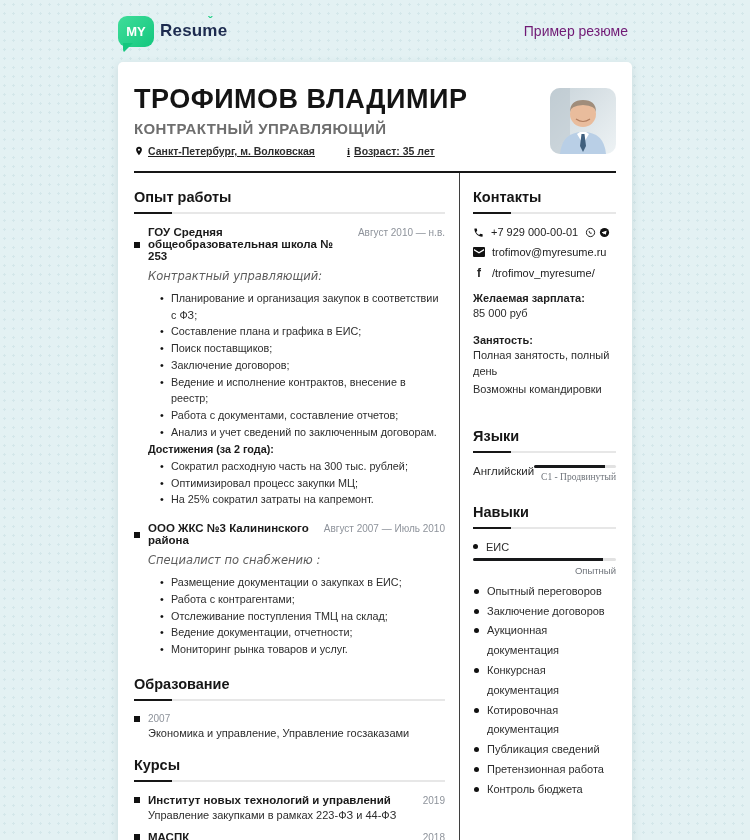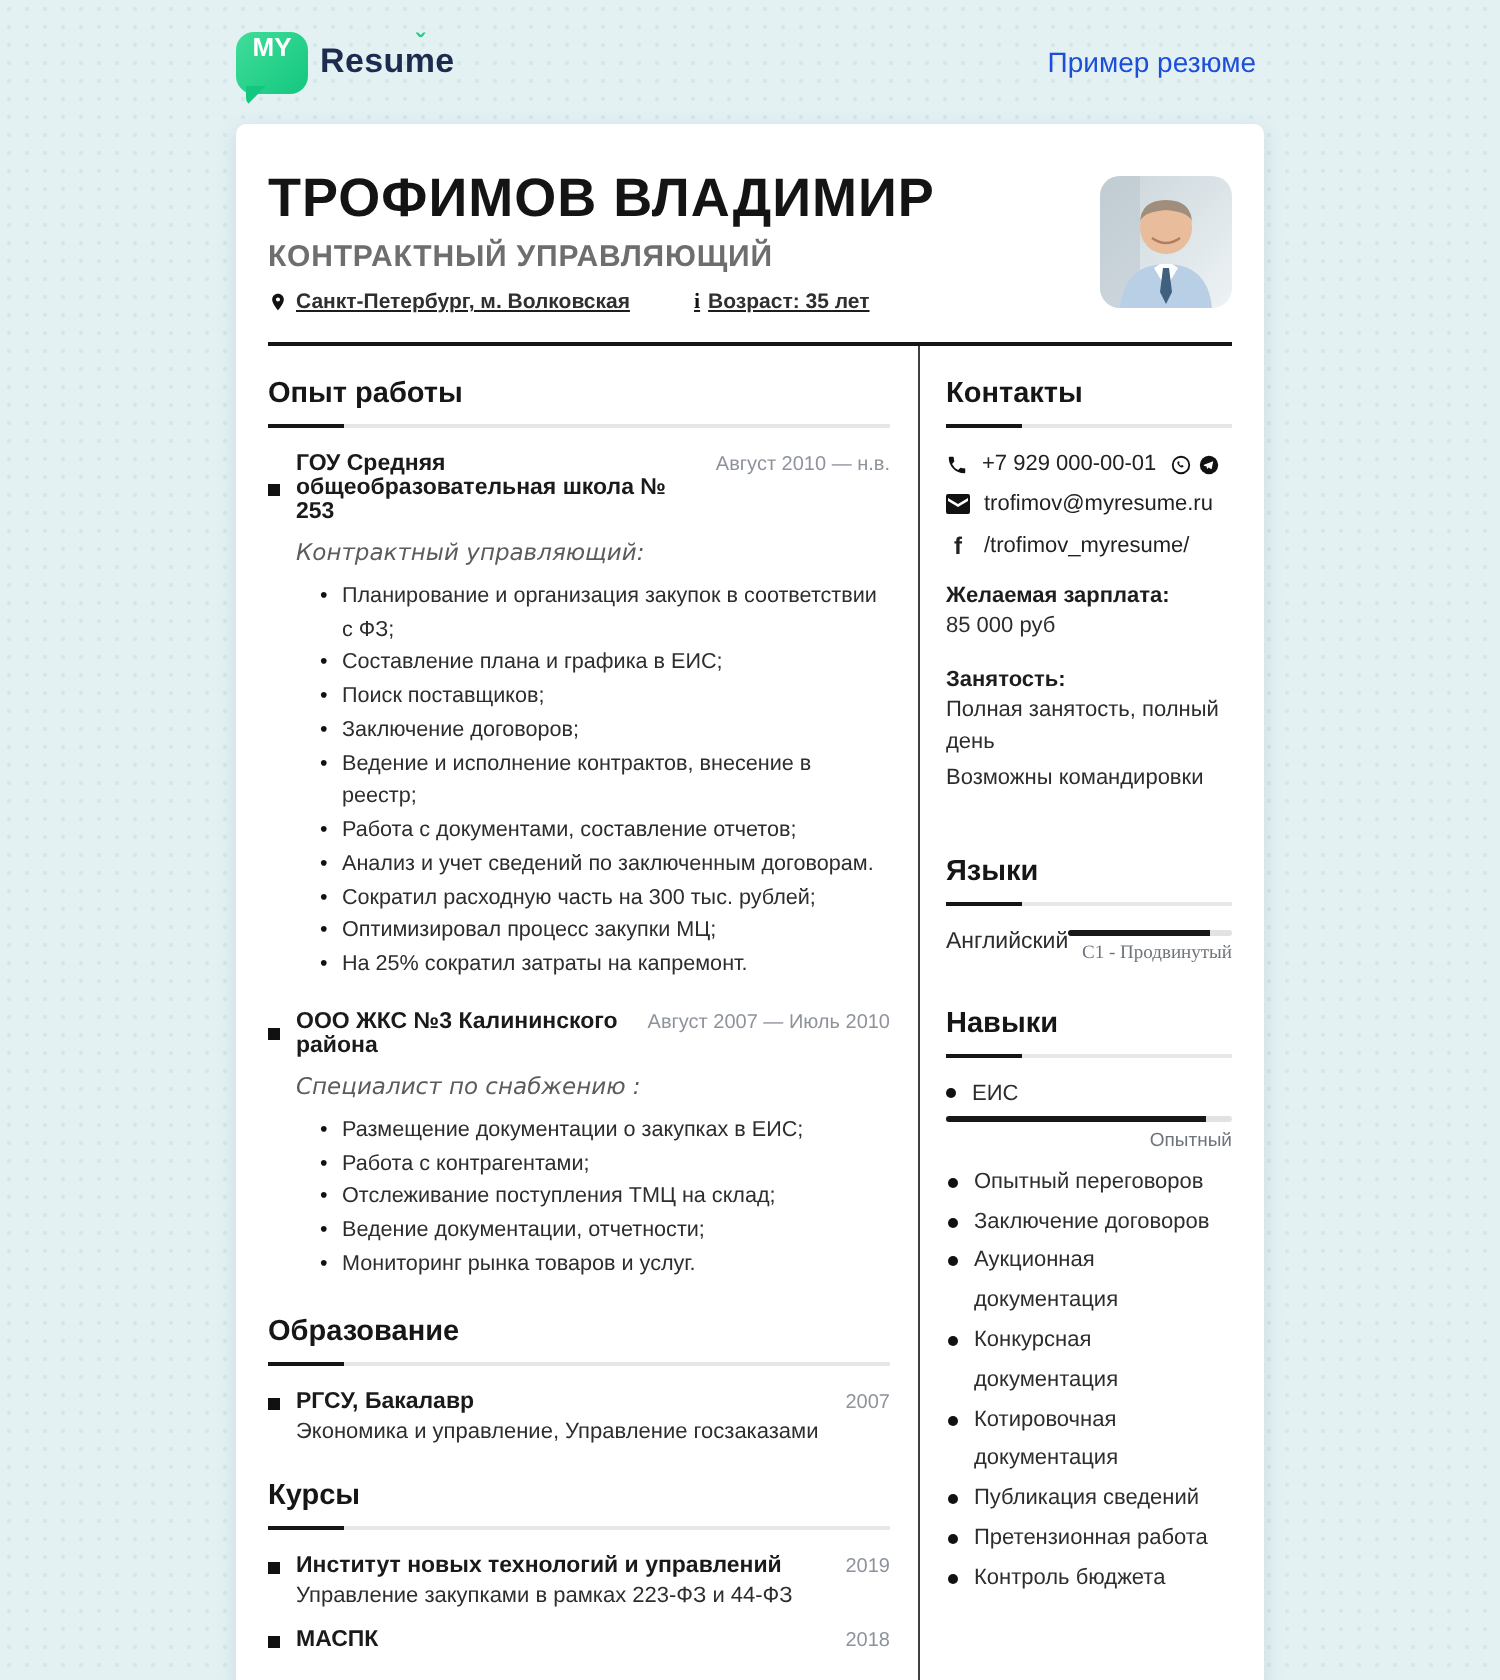--- a/index.html
+++ b/index.html
@@ -13,28 +13,28 @@
     overflow:hidden;
     color:#1d1d1d;
   }
   
   .topbar { height:62px; display:flex; align-items:center; justify-content:space-between; padding:0 122px 0 118px; }
   .logo { display:flex; align-items:center; gap:6px; cursor:pointer; }
   .logo-bubble {
     width:36px; height:31px; border-radius:9px;
     background:linear-gradient(135deg,#3fdd9a,#14c77e);
     color:#fff; font-weight:bold; font-size:13px;
-    display:flex; justify-content:center;
+    display:flex; align-items:center; justify-content:center;
     position:relative;
   }
   .logo-bubble::after { content:''; position:absolute; left:5px; bottom:-6px;
     border:5px solid transparent; border-top-color:#14c77e; border-left-color:#14c77e; border-radius:0 0 0 4px; }
   .logo-text { font-size:17px; font-weight:bold; color:#1d2b4f; position:relative; letter-spacing:.2px; }
   .logo-caron { position:absolute; top:-7px; left:48px; color:#21ce85; font-size:13px; font-weight:bold; }
-  .page-label { font-size:14px; color:#1d4ed8; }
+  .page-label { font-size:14px; color:#701a75; }
   
   .card {
     width:514px; margin:0 auto; min-height:750px;
     background:#fff; border-radius:5px;
     box-shadow:0 3px 10px rgba(90,120,130,.18);
     padding:22px 16px 26px;
   }
   
   .res-header { display:flex; justify-content:space-between; align-items:flex-start; }
   .res-name { font-size:27px; font-weight:800; letter-spacing:.5px; color:#141414; }
@@ -162,20 +162,21 @@
           <div class="job-role">Контрактный управляющий:</div>
           <ul class="dots">
             <li>Планирование и организация закупок в соответствии с ФЗ;</li>
             <li>Составление плана и графика в ЕИС;</li>
             <li>Поиск поставщиков;</li>
             <li>Заключение договоров;</li>
             <li>Ведение и исполнение контрактов, внесение в реестр;</li>
             <li>Работа с документами, составление отчетов;</li>
             <li>Анализ и учет сведений по заключенным договорам.</li>
           </ul>
+          <div class="ach-title">Достижения (за 2 года):</div>
           <ul class="dots">
             <li>Сократил расходную часть на 300 тыс. рублей;</li>
             <li>Оптимизировал процесс закупки МЦ;</li>
             <li>На 25% сократил затраты на капремонт.</li>
           </ul>
         </div>
 
         <div class="job">
           <div class="entry-head">
             <span class="sq-bullet"></span>
@@ -192,21 +193,20 @@
           </ul>
         </div>
       </section>
 
       <section>
         <div class="sec-title">Образование</div>
         <div class="sec-rule"></div>
         <div class="edu-item">
           <div class="entry-head">
             <span class="sq-bullet"></span>
-            <span class="entry-title">РГСУ, Бакалавр</span>
             <span class="entry-date">2007</span>
           </div>
           <div class="entry-desc">Экономика и управление, Управление госзаказами</div>
         </div>
       </section>
 
       <section>
         <div class="sec-title">Курсы</div>
         <div class="sec-rule"></div>
         <div class="edu-item">

